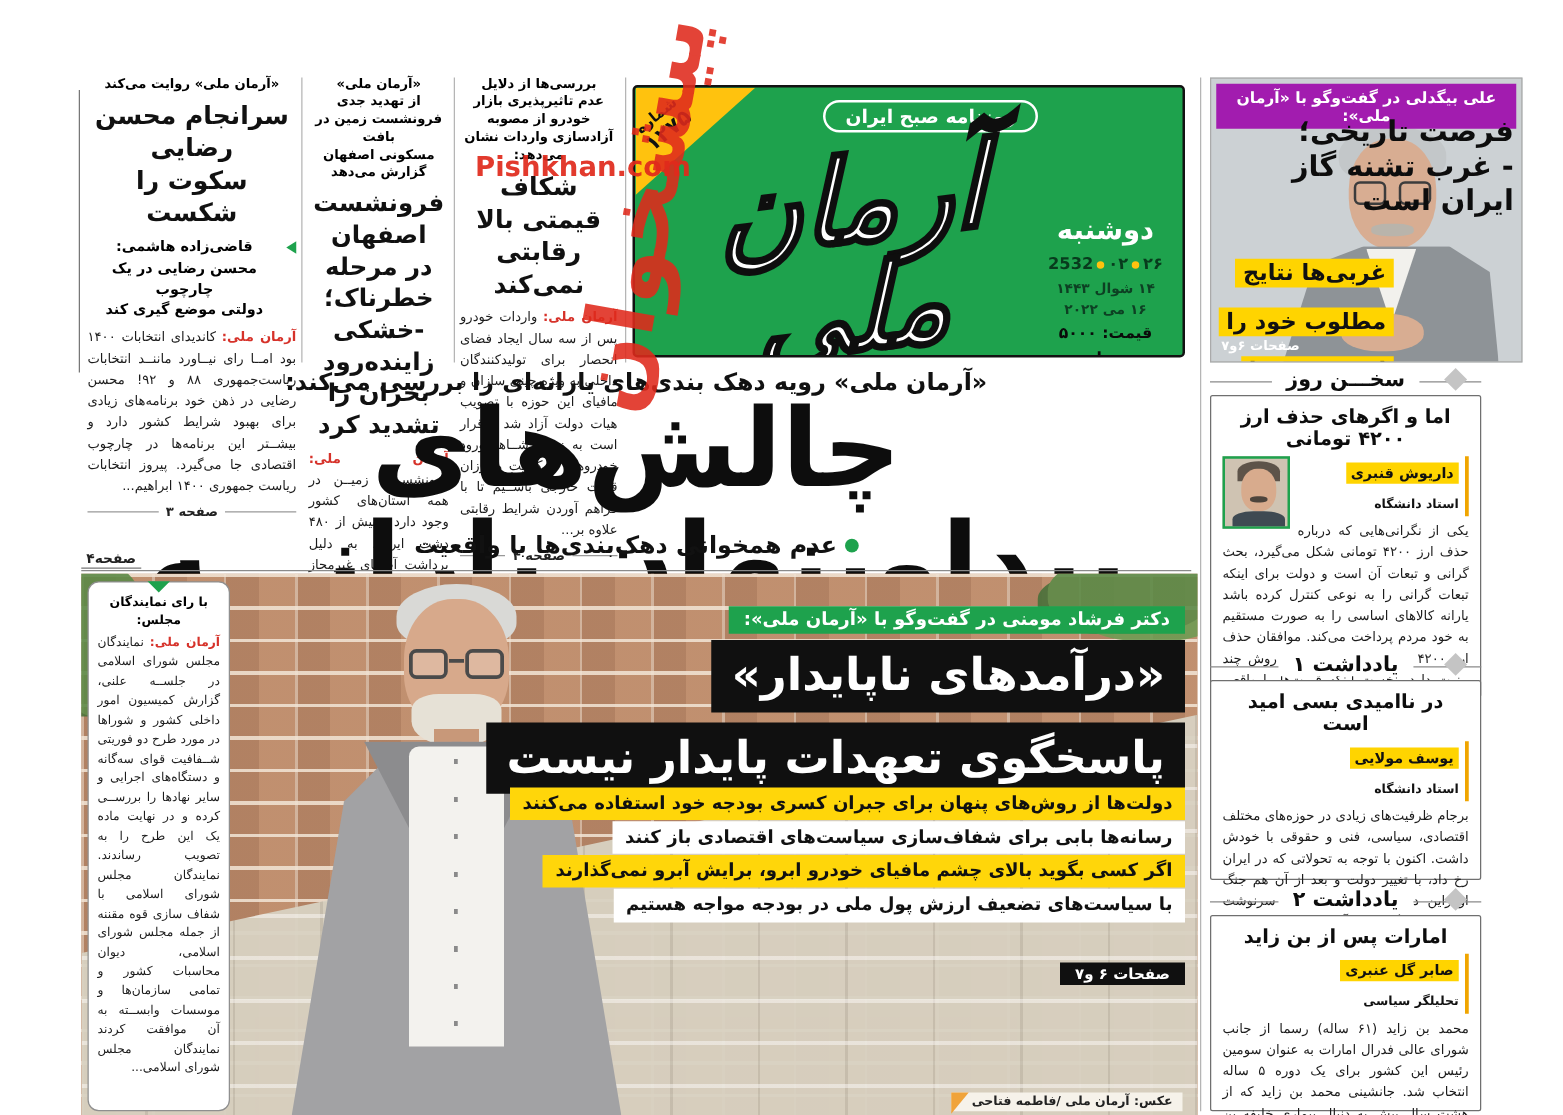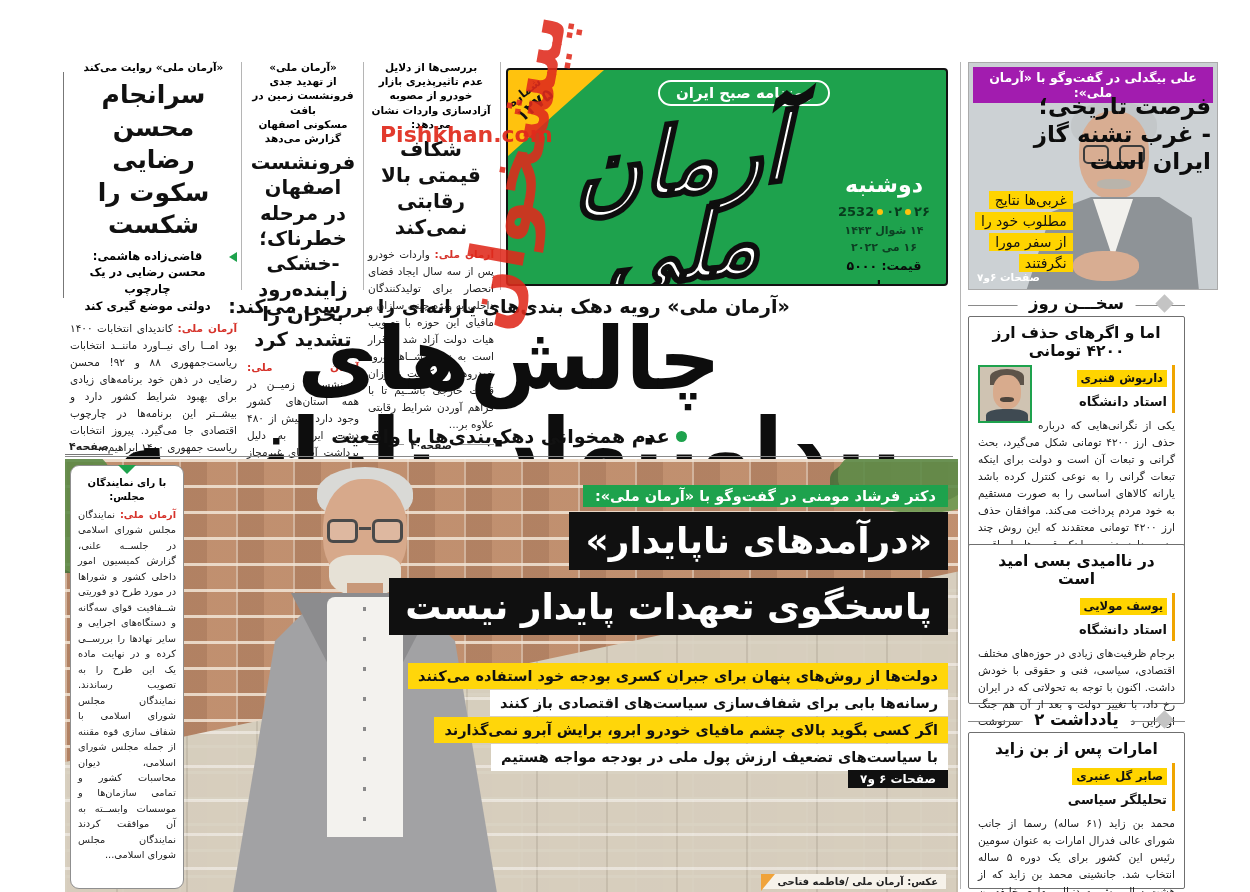--- a/index.html
+++ b/index.html
@@ -80,34 +80,34 @@
   .left-panel{left:70px;top:465px;width:114px;height:424px;background:#fff;border:1px solid #8f8f8f;border-radius:9px;padding:10px 7px 5px;z-index:5}
   .panel-tri{position:absolute;top:-1px;left:50%;transform:translateX(-50%);width:0;height:0;border-left:9px solid transparent;border-right:9px solid transparent;border-top:9px solid #1ea24d}
   .lp .kicker{font-size:10px;font-weight:bold;text-align:center;line-height:1.4;margin-bottom:3px}
   .lp .title{font-size:18px;font-weight:900;text-align:center;line-height:1.3;color:#111;margin-bottom:4px}
   .lp .body{font-size:9.8px;line-height:1.58;text-align:justify;color:#1c1c1c}
 
   
   .iv-label{right:302px;top:485px;background:#1ea24d;color:#fff;font-size:14.5px;font-weight:bold;padding:3px 12px;z-index:6}
   .iv-heads{right:302px;top:512px;width:600px;z-index:6}
   .iv-heads .h{display:table;margin:0 0 8px auto;background:#101010;color:#fff;font-size:36px;font-weight:900;padding:9px 16px;line-height:1.1}
-  .iv-bullets{right:302px;top:663px;width:644px;z-index:6}
+  .iv-bullets{right:302px;top:630px;width:644px;z-index:6}
   .iv-bullets .b{display:table;margin:0 0 1px auto;font-size:14.5px;font-weight:bold;color:#111;padding:4px 10px;line-height:1.25}
   .iv-bullets .b:nth-child(odd){background:#ffd60a}
   .iv-bullets .b:nth-child(even){background:#ffffff}
   .iv-pref{right:302px;top:770px;background:#101010;color:#fff;font-size:12px;font-weight:bold;padding:2px 12px;z-index:6}
   .ph-caption{right:304px;top:874px;background:#f6f2ea;color:#222;font-size:10px;font-weight:bold;padding:2px 8px 2px 16px;z-index:6}
   .ph-caption::after{content:"";position:absolute;left:0;top:0;width:0;height:0;border-bottom:17px solid transparent;border-left:14px solid #f0a33a}
 
   
   .featured{left:968px;top:62px;width:250px;height:228px;background:#ccd1d4;border:1px solid #aaa;overflow:hidden}
   .ft-label{position:absolute;top:4px;left:4px;right:4px;background:#a21caf;color:#fff;font-size:12.5px;font-weight:bold;text-align:center;padding:3px 2px;z-index:3}
   .ft-head{position:absolute;right:6px;top:30px;font-size:23px;font-weight:900;color:#0d0d0d;text-align:right;line-height:1.2;z-index:3}
   .ft-hl{position:absolute;left:6px;top:128px;z-index:3}
-  .ft-hl .line{display:table;margin:0 0 3px auto;background:#ffd400;color:#111;font-size:14px;font-weight:normal;padding:1px 6px}
+  .ft-hl .line{display:table;margin:16px 0 3px auto;background:#ffd400;color:#111;font-size:18px;font-weight:bold;padding:1px 6px}
   .ft-pref{position:absolute;left:8px;bottom:6px;color:#fff;font-size:10.5px;font-weight:bold;z-index:3}
   .fg{position:absolute;right:18px;top:38px;width:180px;height:190px;z-index:2}
   .fg .hair{position:absolute;right:42px;top:0;width:86px;height:46px;background:#c3c7c9;border-radius:50% 50% 40% 40%}
   .fg .face{position:absolute;right:50px;top:10px;width:70px;height:88px;background:#d8ad92;border-radius:46%}
   .fg .gl{position:absolute;right:54px;top:44px;width:62px;height:20px}
   .fg .gl i{position:absolute;width:26px;height:19px;border:2.5px solid #3c3c3c;border-radius:5px}
   .fg .gl i.r{right:0}.fg .gl i.l{left:0}
   .fg .mus{position:absolute;right:68px;top:78px;width:34px;height:10px;background:#b9b4ab;border-radius:40%}
   .fg .blazer{position:absolute;right:0;top:96px;width:180px;height:94px;background:#8e9397;clip-path:polygon(4% 100%,18% 16%,40% 0,78% 0,96% 22%,100% 100%)}
   .fg .shirtv{position:absolute;right:66px;top:98px;width:40px;height:60px;background:#f2f1ed;clip-path:polygon(0 0,100% 0,50% 100%)}
@@ -115,21 +115,21 @@
 
   
   .sec-head{position:absolute;left:968px;width:217px;height:22px}
   .sec-head .line{position:absolute;left:0;right:0;top:11px;height:1px;background:#8a8a8a}
   .sec-head .t{position:absolute;left:50%;transform:translateX(-50%);top:0;background:#fff;padding:0 12px;font-size:16.5px;font-weight:900;color:#0d0d0d;white-space:nowrap}
   .sec-head .dia{position:absolute;right:14px;top:3px;width:13px;height:13px;background:#c4c4c4;transform:rotate(45deg)}
   .sbox{position:absolute;left:968px;width:217px;background:#fff;border:1px solid #6f6f6f;border-radius:2px;padding:7px 9px 5px}
   .sbox .title{font-size:15.5px;font-weight:900;text-align:center;color:#0d0d0d;margin-bottom:5px}
   .chip-wrap{border-right:3px solid #f0a500;padding-right:5px;margin:2px 0 4px;line-height:1.5}
   .chip-name{display:inline-block;background:#ffd400;font-size:11.5px;font-weight:bold;padding:0 4px;color:#111}
-  .chip-role{font-size:13px;font-weight:bold;color:#111}
+  .chip-role{font-size:10px;font-weight:bold;color:#111}
   .sbox .body{font-size:10.6px;line-height:1.6;text-align:justify;color:#1c1c1c}
   .sbox .link{display:block;text-align:left;color:#d6322a;font-size:12px;font-weight:bold;margin-top:-16px}
   .au-photo{float:left;width:54px;height:58px;border:2px solid #1ea24d;background:#cfc3b2;margin:0 6px 2px 0;position:relative;overflow:hidden}
   .au-photo .h{position:absolute;left:10px;top:2px;width:34px;height:16px;background:#5d5349;border-radius:50% 50% 0 0}
   .au-photo .f{position:absolute;left:13px;top:8px;width:28px;height:34px;background:#d8ab8d;border-radius:45%}
   .au-photo .m{position:absolute;left:20px;top:30px;width:14px;height:5px;background:#4d443c;border-radius:40%}
   .au-photo .s{position:absolute;left:6px;top:42px;width:42px;height:16px;background:#3f4a52;border-radius:40% 40% 0 0}
 
   
   .edge{position:absolute;left:63px;top:72px;width:1px;height:226px;background:#777}
@@ -163,21 +163,21 @@
       </div>
       <div class="mh-small">۱۴ شوال ۱۴۴۳</div>
       <div class="mh-small">۱۶ می ۲۰۲۲</div>
       <div class="mh-price">قیمت: ۵۰۰۰ تومان</div>
 
     </div>
   </header>
 
   <article class="story" style="left:70px;width:167px">
     <div class="kicker pre">«آرمان ملی» روایت می‌کند</div>
-    <h2 class="title pre" style="font-size:25px">سرانجام محسن رضایی
+    <h2 class="title pre" style="font-size:20px">سرانجام محسن رضایی
 سکوت را شکست</h2>
     <div class="sub">
       <span class="tri-left"></span>
       <span class="pre">قاضی‌زاده هاشمی:
 محسن رضایی در یک چارچوب
 دولتی موضع گیری کند</span>
     </div>
     <p class="body"><span class="lead-red">آرمان ملی:</span><span> کاندیدای انتخابات ۱۴۰۰ بود امــا رای نیــاورد ماننــد انتخابات ریاست‌جمهوری ۸۸ و ۹۲! محسن رضایی در ذهن خود برنامه‌های زیادی برای بهبود شرایط کشور دارد و بیشــتر این برنامه‌ها در چارچوب اقتصادی جا می‌گیرد. پیروز انتخابات ریاست جمهوری ۱۴۰۰ ابراهیم...</span></p>
     <div class="pref">
         <span>صفحه ۳</span>
@@ -309,20 +309,25 @@
         <i class="s"></i>
       </div>
     <div class="chip-wrap">
       <span class="chip-name">داریوش قنبری</span><br>
       <span class="chip-role">استاد دانشگاه</span>
     </div>
     <p class="body">یکی از نگرانی‌هایی که درباره حذف ارز ۴۲۰۰ تومانی شکل می‌گیرد، بحث گرانی و تبعات آن است و دولت برای اینکه تبعات گرانی را به نوعی کنترل کرده باشد یارانه کالاهای اساسی را به صورت مستقیم به خود مردم پرداخت می‌کند. موافقان حذف ارز ۴۲۰۰ تومانی معتقدند که این روش چند مزیت دارد. نخست اینکه قیمت‌ها را واقعی می‌کند و باعث می‌شود...</p>
     <a class="link">همین صفحه</a>
   </section>
 
+  <div class="sec-head" style="top:522px">
+    <div class="line"></div>
+    <span class="t">یادداشت ۱</span>
+    <i class="dia"></i>
+  </div>
   <section class="sbox" style="top:544px;height:160px">
     <h3 class="title">در ناامیدی بسی امید است</h3>
     <div class="chip-wrap">
       <span class="chip-name">یوسف مولایی</span><br>
       <span class="chip-role">استاد دانشگاه</span>
     </div>
     <p class="body">برجام ظرفیت‌های زیادی در حوزه‌های مختلف اقتصادی، سیاسی، فنی و حقوقی با خودش داشت. اکنون با توجه به تحولاتی که در ایران رخ داد، با تغییر دولت و بعد از آن هم جنگ اوکراین دو عاملی بود که روی سرنوشت برجام تاثیر گذاشت. آقای روحانی اخیرا در مصاحبه‌ای از اینکه در زمان دولتش برجام آماده امضا...</p>
     <a class="link">همین صفحه</a>
   </section>
 

